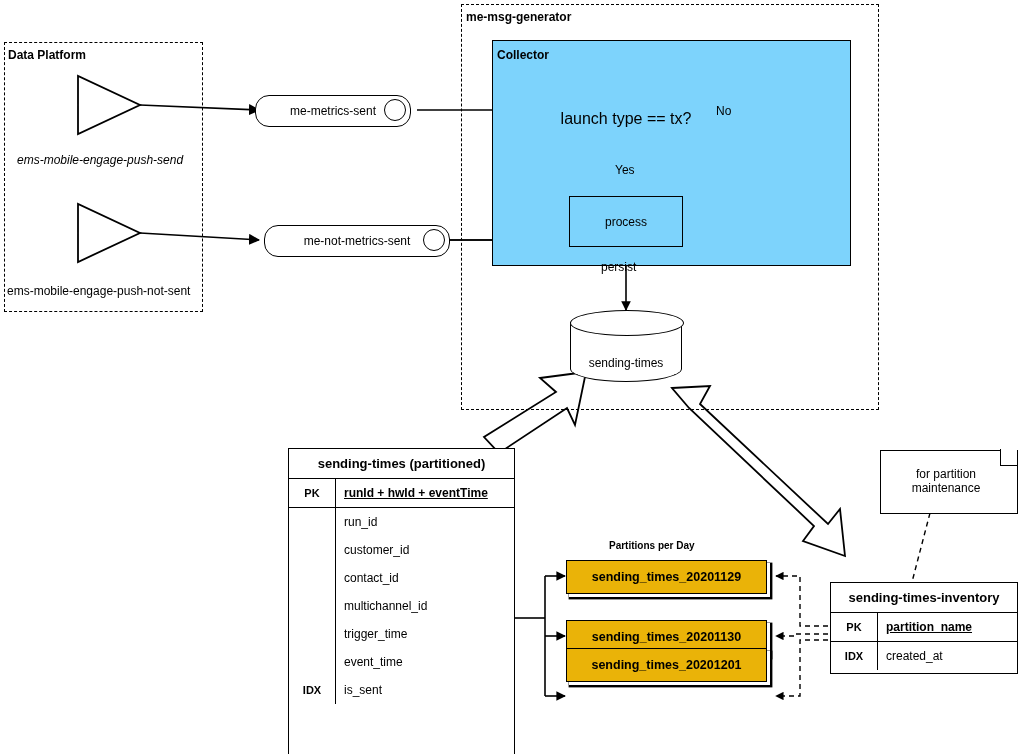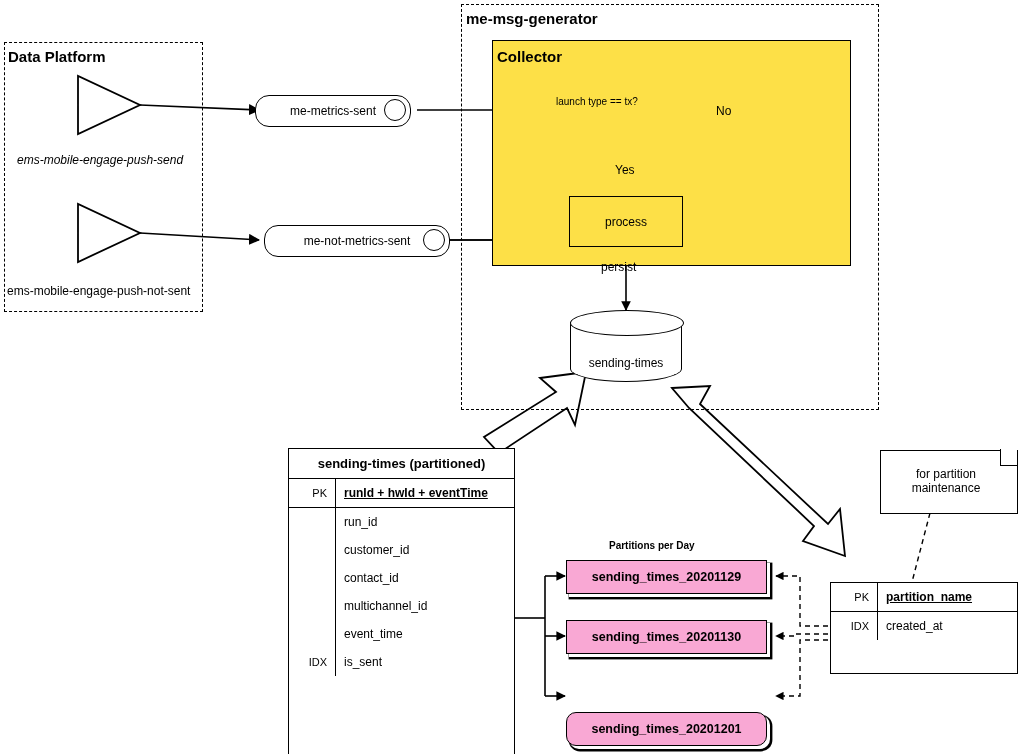--- a/index.html
+++ b/index.html
@@ -16,27 +16,27 @@
   .abs { position:absolute; box-sizing:border-box; }
 
   
   .dashed-box {
     border:1.5px dashed #000;
     background:transparent;
   }
   .group-title {
     position:absolute;
     font-weight:bold;
-    font-size:15px;
+    font-size:12px;
     white-space:nowrap;
   }
 
   .solid-box {
     border:1.8px solid #000;
-    background:#fde047;
+    background:#7dd3fc;
   }
 
   .center-text {
     display:flex; align-items:center; justify-content:center;
     text-align:center;
   }
 
   .caption { font-size:12px; white-space:nowrap; }
 
   
@@ -79,30 +79,30 @@
   
   .entity { position:absolute; border:1.8px solid #000; background:#fff; }
   .entity .hdr {
     border-bottom:1.8px solid #000;
     font-weight:bold; text-align:center;
     padding:7px 4px; font-size:13px;
   }
   .entity table { border-collapse:collapse; width:100%; font-size:12px; }
   .entity td { padding:7px 8px; vertical-align:middle; }
   .entity td.key {
-    width:30px; border-right:1.8px solid #000; text-align:right;
-    font-weight:normal; font-size:11px;
+    width:30px; border-right:1.8px solid #000; text-align:center;
+    font-weight:bold; font-size:11px;
   }
   .entity tr.pk td.val { font-weight:bold; text-decoration:underline; }
   .entity tr.pk { border-bottom:1.8px solid #000; }
 
   
   .shadowbox {
     position:absolute;
-    border:1.8px solid #000; background:#f9a8d4;
+    border:1.8px solid #000; background:#eab308;
     box-shadow:3px 3px 0 0 #ffffff, 4px 4px 0 1.4px #000;
   }
   .shadowbox .t {
     position:absolute; left:0; top:0; width:100%; height:100%;
     display:flex; align-items:center; justify-content:center;
     font-weight:bold; font-size:12.5px;
   }
 
   
   .note { position:absolute; }
@@ -188,21 +188,21 @@
 
 <div class="abs caption" style="left:17px; top:153px;font-style:italic;">ems-mobile-engage-push-send</div>
 <div class="abs caption" style="left:7px; top:284px;">ems-mobile-engage-push-not-sent</div>
 
 <div class="abs dashed-box" style="left:461px; top:4px; width:418px; height:406px;"></div>
 <div class="group-title" style="left:466px; top:10px;">me-msg-generator</div>
 
 <div class="abs solid-box" style="left:492px; top:40px; width:359px; height:226px;"></div>
 <div class="group-title" style="left:497px; top:48px;">Collector</div>
 
-<div class="abs" style="left:556px; top:96px; width:140px; text-align:left; font-size:10px;">launch type == tx?</div>
+<div class="abs" style="left:556px; top:110px; width:140px; text-align:center; font-size:16px;">launch type == tx?</div>
 <div class="abs" style="left:716px; top:104px; font-size:12px;">No</div>
 <div class="abs" style="left:615px; top:163px; font-size:12px;">Yes</div>
 
 <div class="abs solid-box center-text" style="left:569px; top:196px; width:114px; height:51px; font-size:12px;">
   <span>process</span>
 </div>
 <div class="abs" style="left:601px; top:260px; font-size:12px;">persist</div>
 
 <div class="queue" style="left:255px; top:95px; width:154px; height:30px;">
   <div class="qlabel">me-metrics-sent</div>
@@ -238,43 +238,48 @@
     <tr>
       <td class="key"></td>
       <td class="val">contact_id</td>
     </tr>
     <tr>
       <td class="key"></td>
       <td class="val">multichannel_id</td>
     </tr>
     <tr>
       <td class="key"></td>
+      <td class="val">trigger_time</td>
+    </tr>
+    <tr>
+      <td class="key"></td>
       <td class="val">event_time</td>
     </tr>
     <tr>
       <td class="key">IDX</td>
       <td class="val">is_sent</td>
     </tr>
   </tbody>
     </table>
 </div>
 
 <div class="abs bold-lbl" style="left:609px; top:540px; font-size:10px;">Partitions per Day</div>
 
 <div class="shadowbox" style="left:566px; top:560px; width:199px; height:32px;">
   <div class="t">sending_times_20201129</div>
 </div>
 <div class="shadowbox" style="left:566px; top:620px; width:199px; height:32px;">
   <div class="t">sending_times_20201130</div>
 </div>
-<div class="shadowbox" style="left:566px; top:712px; width:199px; height:32px;border-radius:10px;">
+<div class="shadowbox" style="left:566px; top:648px; width:199px; height:32px;">
   <div class="t">sending_times_20201201</div>
 </div>
 
 <div class="entity" style="left:830px; top:582px; width:186px; height:90px;">
+  <div class="hdr">sending-times-inventory</div>
   <table>
     <tbody>
         <tr class="pk">
       <td class="key">PK</td>
       <td class="val">partition_name</td>
     </tr>
     <tr>
       <td class="key">IDX</td>
       <td class="val">created_at</td>
     </tr>

